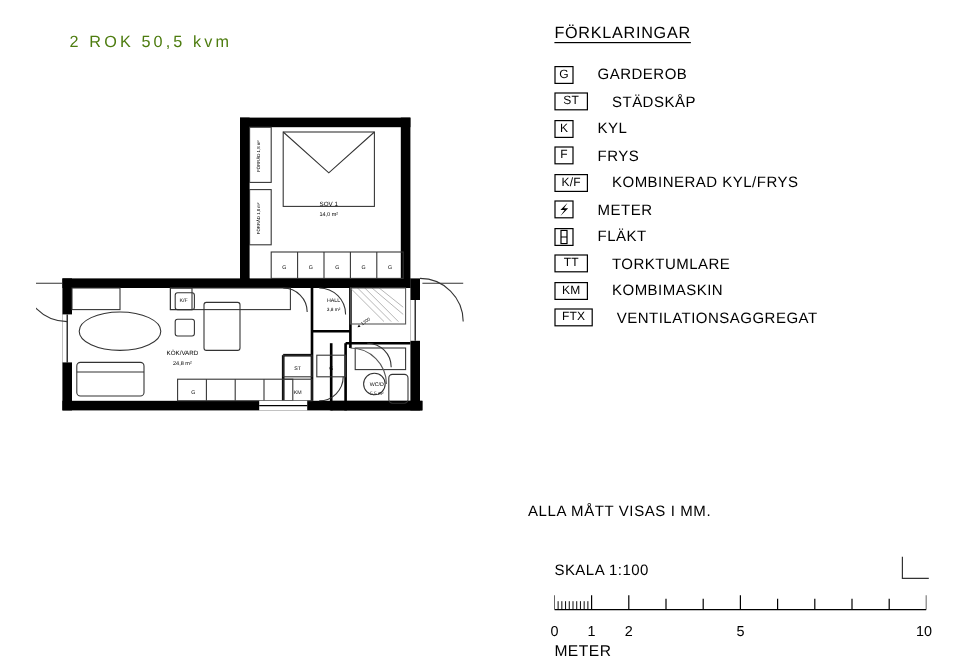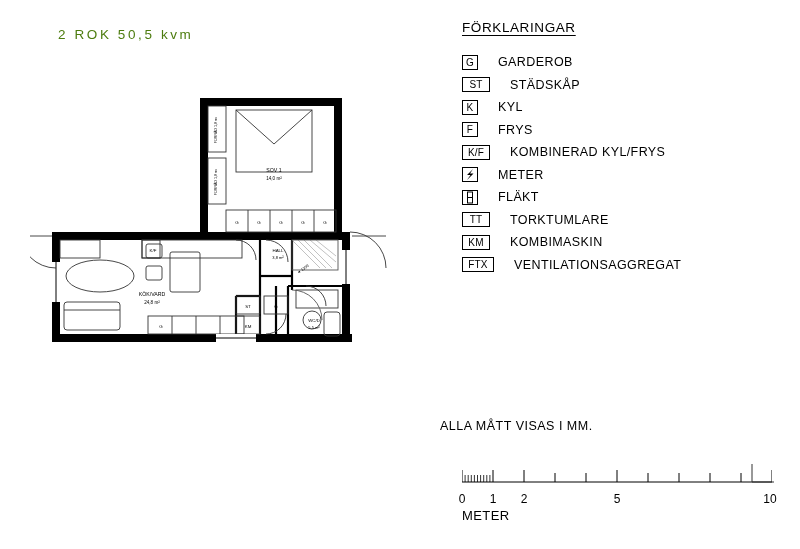--- a/index.html
+++ b/index.html
@@ -336,20 +336,21 @@
 
     <div class="legend-row">
       <div class="legend-sym wide">FTX</div>
       <div class="legend-label">VENTILATIONSAGGREGAT</div>
     </div>
   </div>
 
   <div id="units-note">ALLA MÅTT VISAS I MM.</div>
 
   <div id="scale-block">
+    <div id="scale-label">SKALA 1:100</div>
 
     <div id="scale-bar-wrap">
       <svg width="310" height="20" viewBox="0 0 310 20" aria-hidden="true">
 
         <line x1="0" y1="14" x2="310" y2="14" stroke="#000" stroke-width="1"></line>
 
         <line x1="0" y1="2" x2="0" y2="14" stroke="#000" stroke-width="1"></line>
         <line x1="31" y1="2" x2="31" y2="14" stroke="#000" stroke-width="1"></line>
         <line x1="62" y1="2" x2="62" y2="14" stroke="#000" stroke-width="1"></line>
         <line x1="93" y1="5" x2="93" y2="14" stroke="#000" stroke-width="1"></line>

